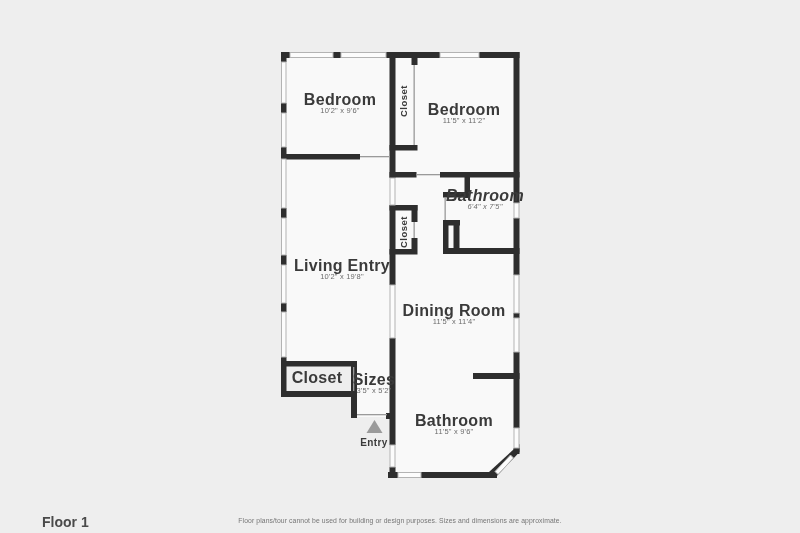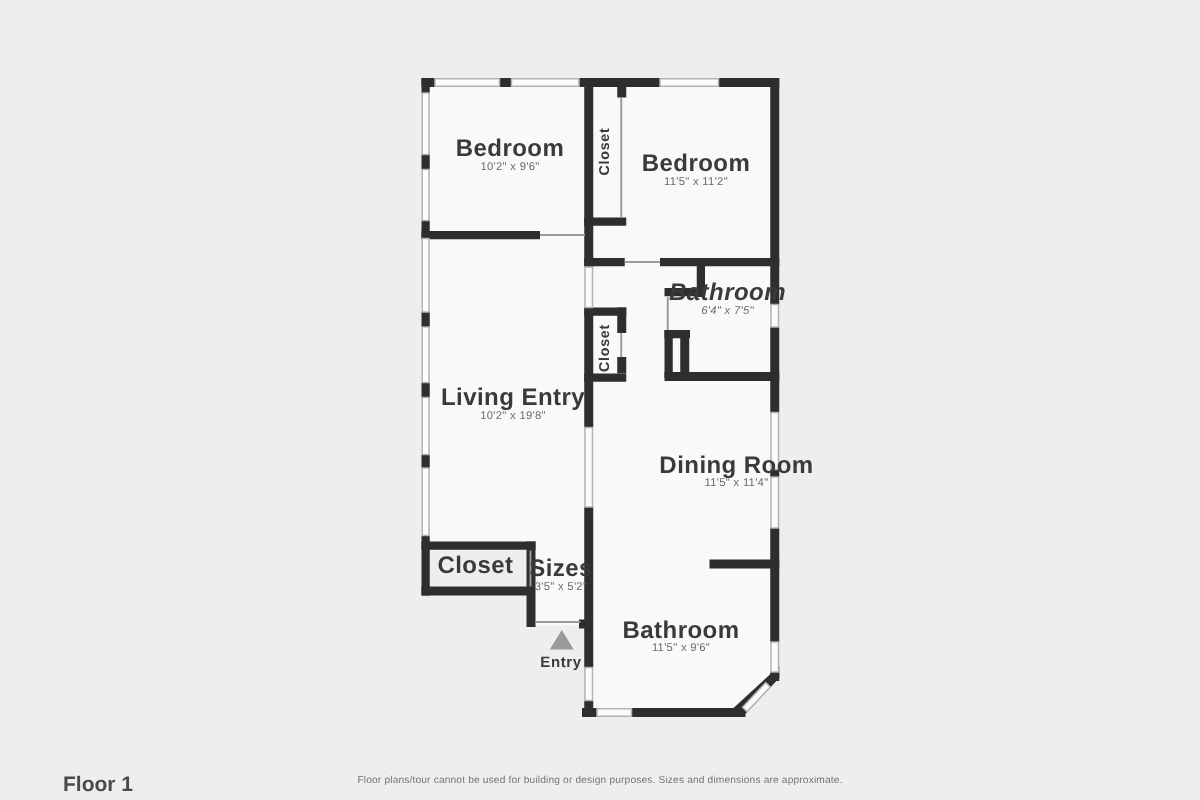--- a/index.html
+++ b/index.html
@@ -146,21 +146,21 @@
 
   <div class="label" style="left:342px;top:271px;">
     <div class="name">Living Entry</div>
     <div class="dims">10'2" x 19'8"</div>
   </div>
 
   <div class="label vert" style="left:404px;top:232px;">
     <div class="name">Closet</div>
   </div>
 
-  <div class="label" style="left:454px;top:316px;margin-left:37px;">
+  <div class="label" style="left:454px;top:316px;">
     <div class="name">Dining Room</div>
     <div class="dims">11'5" x 11'4"</div>
   </div>
 
   <div class="label" style="left:317px;top:378px;">
     <div class="name">Closet</div>
   </div>
 
   <div class="label" style="left:374px;top:385px;">
     <div class="name">Sizes</div>

